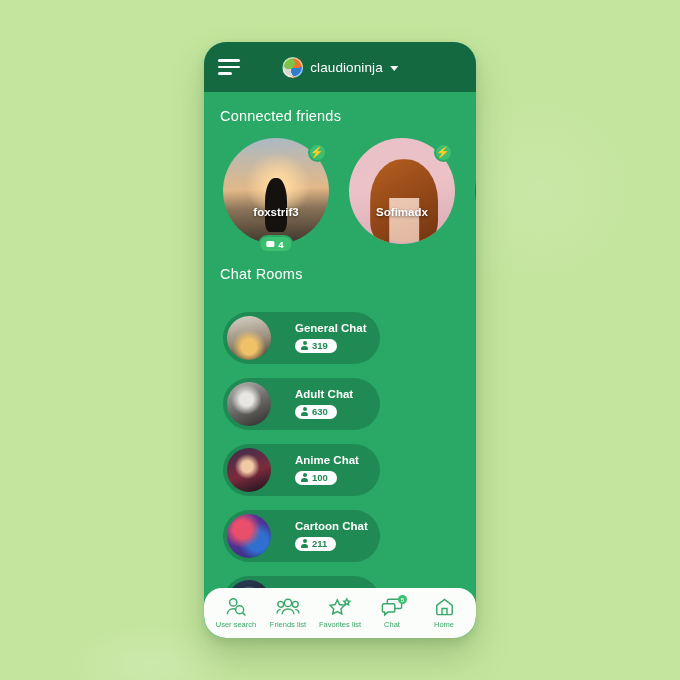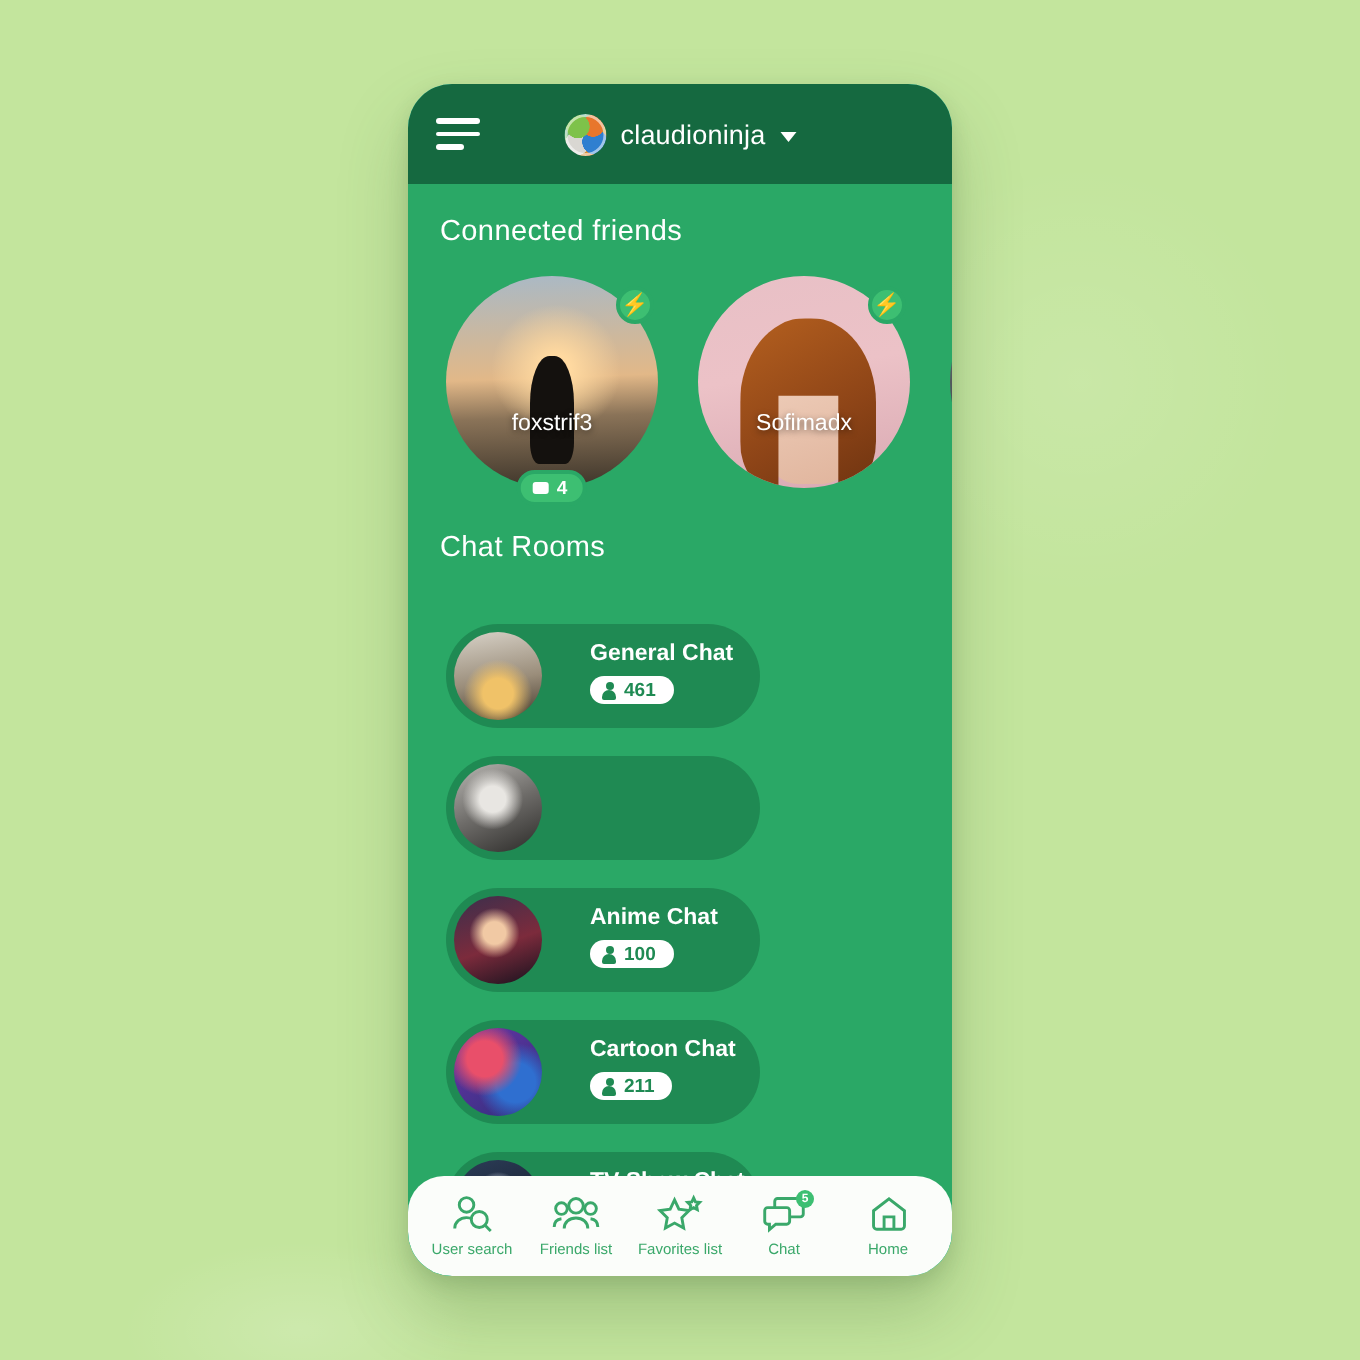--- a/index.html
+++ b/index.html
@@ -133,21 +133,21 @@
     overflow: hidden;
     cursor: pointer;
   }
   .friend-name {
     position: absolute;
     left: 0; right: 0;
     bottom: 26px;
     text-align: center;
     color: #ffffff;
     font-size: 11.5px;
-    font-weight: normal;
+    font-weight: bold;
     text-shadow: 0 1px 3px rgba(0,0,0,0.55);
     z-index: 3;
     pointer-events: none;
     margin-top: 48px;
   }
   .bolt-badge {
     position: absolute;
     right: 2px; top: 5px;
     width: 19px; height: 19px;
     border-radius: 50%;
@@ -410,27 +410,34 @@
     <div class="section-title" style="padding-top:22px">Chat Rooms</div>
 
     <div class="rooms-grid">
 
       <div class="room">
         <div class="room-thumb th-general"></div>
         <div class="room-meta">
           <div class="room-name">General Chat</div>
           <div class="room-count">
             <span class="person-ico"></span>
-            <span>461</span>
+            <span>319</span>
           </div>
         </div>
       </div>
 
       <div class="room">
         <div class="room-thumb th-adult"></div>
+        <div class="room-meta">
+          <div class="room-name">Adult Chat</div>
+          <div class="room-count">
+            <span class="person-ico"></span>
+            <span>630</span>
+          </div>
+        </div>
       </div>
 
       <div class="room">
         <div class="room-thumb th-anime"></div>
         <div class="room-meta">
           <div class="room-name">Anime Chat</div>
           <div class="room-count">
             <span class="person-ico"></span>
             <span>100</span>
           </div>

